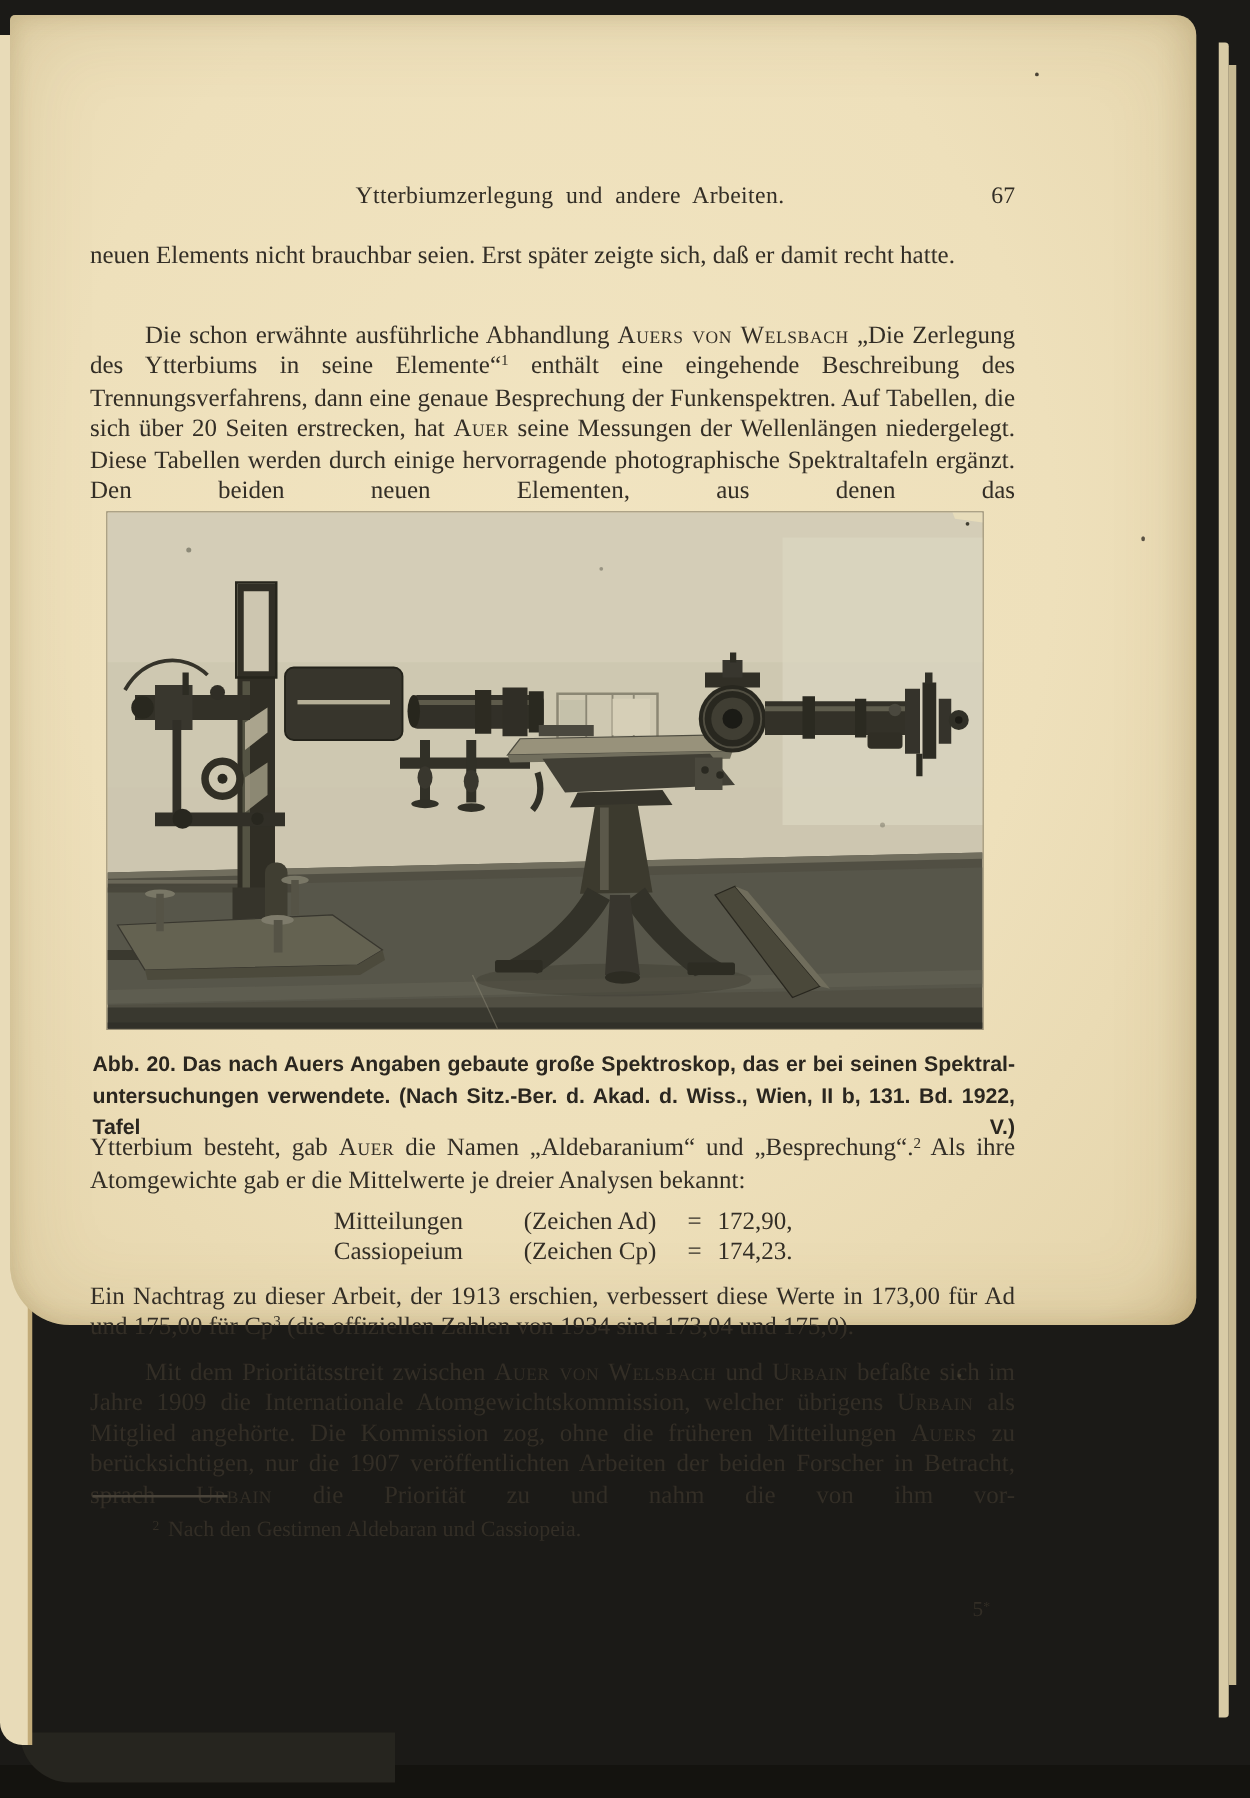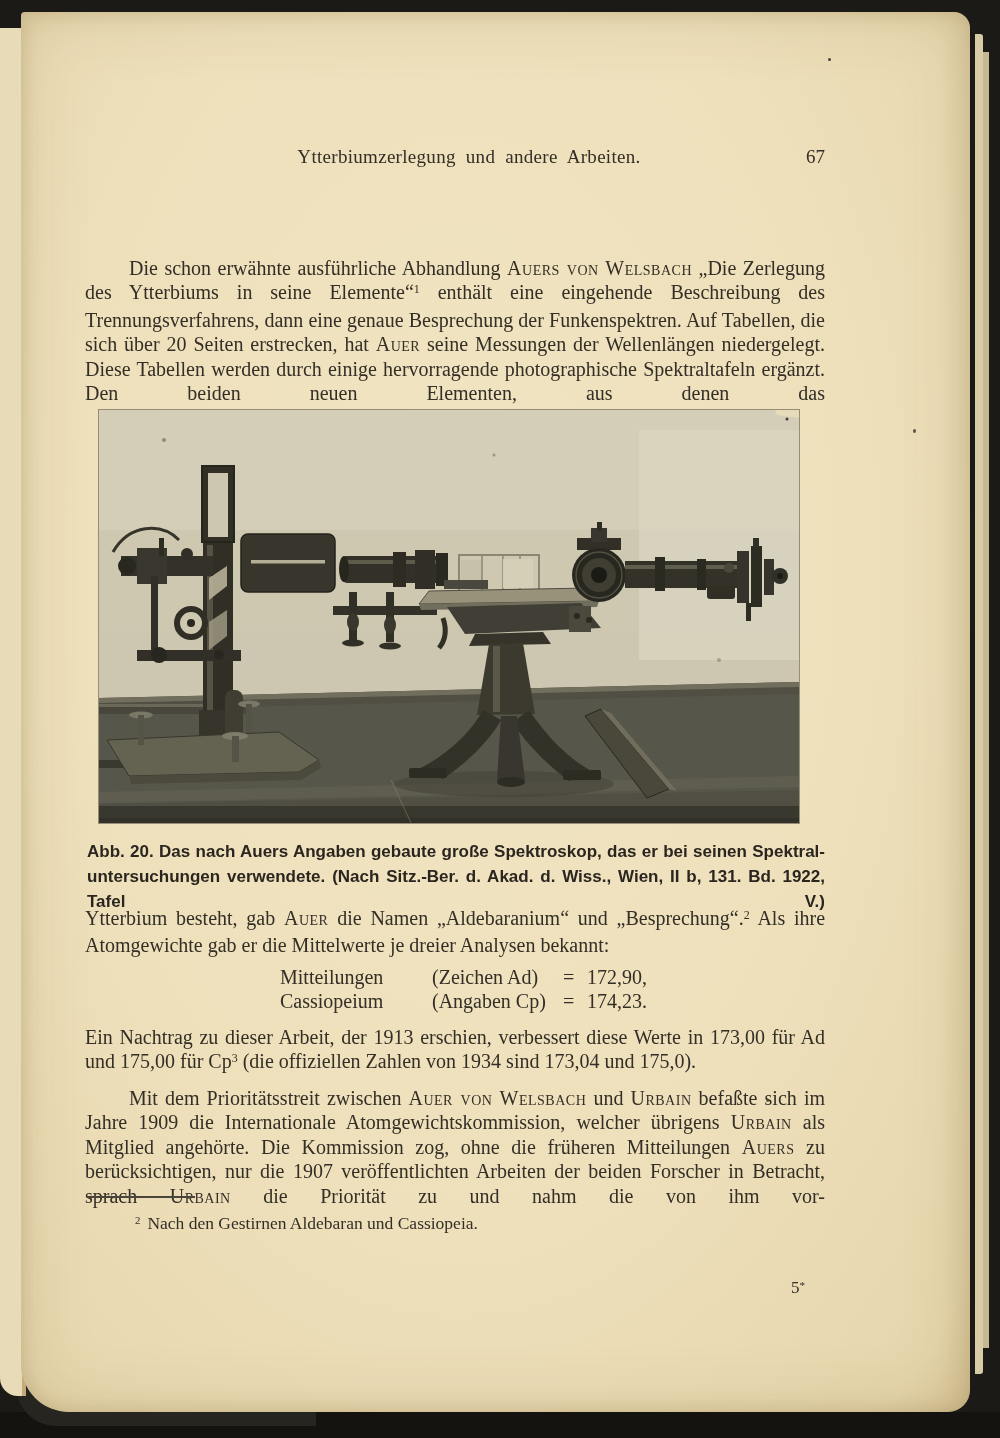--- a/index.html
+++ b/index.html
@@ -3,21 +3,21 @@
 <meta charset="utf-8">
 <style>
   html,body{margin:0;padding:0;background:#111009;}
   .stage{position:relative;width:1000px;height:1438px;background:#1b1a17;overflow:hidden;
          font-family:"Liberation Serif", serif;}
   .bottom-band{position:absolute;left:0;top:1412px;width:1000px;height:26px;background:#14130f;}
   .under-curve{position:absolute;left:16px;top:1386px;width:300px;height:40px;background:#26251f;
                border-radius:0 0 0 42px;}
   .left-sheet{position:absolute;left:0;top:28px;width:22px;height:1368px;background:#e8dbb8;
               border-right:4px solid #c2ab79;border-radius:0 0 0 18px;}
-  .book-page{position:absolute;left:21px;top:12px;width:949px;height:1400px;
+  .book-page{position:absolute;left:8px;top:12px;width:949px;height:1048px;
              background:radial-gradient(ellipse at 46% 40%, #f1e4c1 0%, #eee0bb 55%, #e6d6ad 92%, #dcc99c 100%);
              border-radius:4px 16px 22px 48px;
              box-shadow:inset 0 0 70px rgba(120,95,40,.16), inset -10px 0 22px rgba(120,95,40,.14),
                         inset 6px 0 14px rgba(120,95,40,.10);}
   .edge-strip-1{position:absolute;left:975px;top:34px;width:8px;height:1340px;background:#d8cba6;
                 border-radius:0 3px 3px 0;}
   .edge-strip-2{position:absolute;left:983px;top:52px;width:6px;height:1296px;background:#c6b892;}
 
   .col{position:absolute;left:64px;width:740px;}
   .txt{color:#332e26;font-size:20px;line-height:24.4px;text-align:justify;}
@@ -62,20 +62,21 @@
   <div class="under-curve"></div>
   <div class="left-sheet"></div>
 
   <div class="book-page">
 
     <div class="col running-header">
       <span class="rh-title">Ytterbiumzerlegung und andere Arbeiten.</span>
       <span class="rh-num">67</span>
     </div>
 
+    <div class="col txt para-1"><span>neuen Elements nicht brauchbar seien.  Erst später zeigte sich, daß er damit recht hatte.</span></div>
     <div class="col txt para-2 indent cont"><span>Die schon erwähnte ausführliche Abhandlung </span><span class="seg-sc">Auers von Welsbach</span><span> „Die Zerlegung des Ytterbiums in seine Elemente“</span><span class="seg-sup">1</span><span> enthält eine eingehende Beschreibung des Trennungsverfahrens, dann eine genaue Besprechung der Funkenspektren.  Auf Tabellen, die sich über 20 Seiten erstrecken, hat </span><span class="seg-sc">Auer</span><span> seine Messungen der Wellenlängen niedergelegt.  Diese Tabellen werden durch einige hervorragende photographische Spektraltafeln ergänzt.  Den beiden neuen Elementen, aus denen das</span></div>
 
     <figure class="figure-wrap" style="margin:0">
       <svg width="700" height="413" viewBox="0 0 700 413">
 
         <rect x="0" y="0" width="700" height="413" fill="#cfc8b3"></rect>
         <rect x="0" y="0" width="700" height="120" fill="#d7d1bc" opacity="0.8"></rect>
         <rect x="0" y="120" width="700" height="100" fill="#d2cbb6" opacity="0.5"></rect>
         <rect x="540" y="20" width="160" height="230" fill="#ded8c4" opacity="0.7"></rect>
 
@@ -225,21 +226,21 @@
 
     <div class="col formulas">
       <div class="f-row">
         <span>Mitteilungen</span>
         <span>(Zeichen Ad)</span>
         <span>=</span>
         <span>172,90,</span>
       </div>
       <div class="f-row">
         <span>Cassiopeium</span>
-        <span>(Angaben Cp)</span>
+        <span>(Zeichen Cp)</span>
         <span>=</span>
         <span>174,23.</span>
       </div>
     </div>
 
     <div class="col txt para-4"><span>Ein Nachtrag zu dieser Arbeit, der 1913 erschien, verbessert diese Werte in 173,00 für Ad und 175,00 für Cp</span><span class="seg-sup">3</span><span> (die offiziellen Zahlen von 1934 sind 173,04 und 175,0).</span></div>
     <div class="col txt para-5 indent cont"><span>Mit dem Prioritätsstreit zwischen </span><span class="seg-sc">Auer von Welsbach</span><span> und </span><span class="seg-sc">Urbain</span><span> befaßte sich im Jahre 1909 die Internationale Atomgewichtskommission, welcher übrigens </span><span class="seg-sc">Urbain</span><span> als Mitglied angehörte.  Die Kommission zog, ohne die früheren Mitteilungen </span><span class="seg-sc">Auers</span><span> zu berücksichtigen, nur die 1907 veröffentlichten Arbeiten der beiden Forscher in Betracht, sprach </span><span class="seg-sc">Urbain</span><span> die Priorität zu und nahm die von ihm vor-</span></div>
 
     <div class="fn-rule"></div>
 

